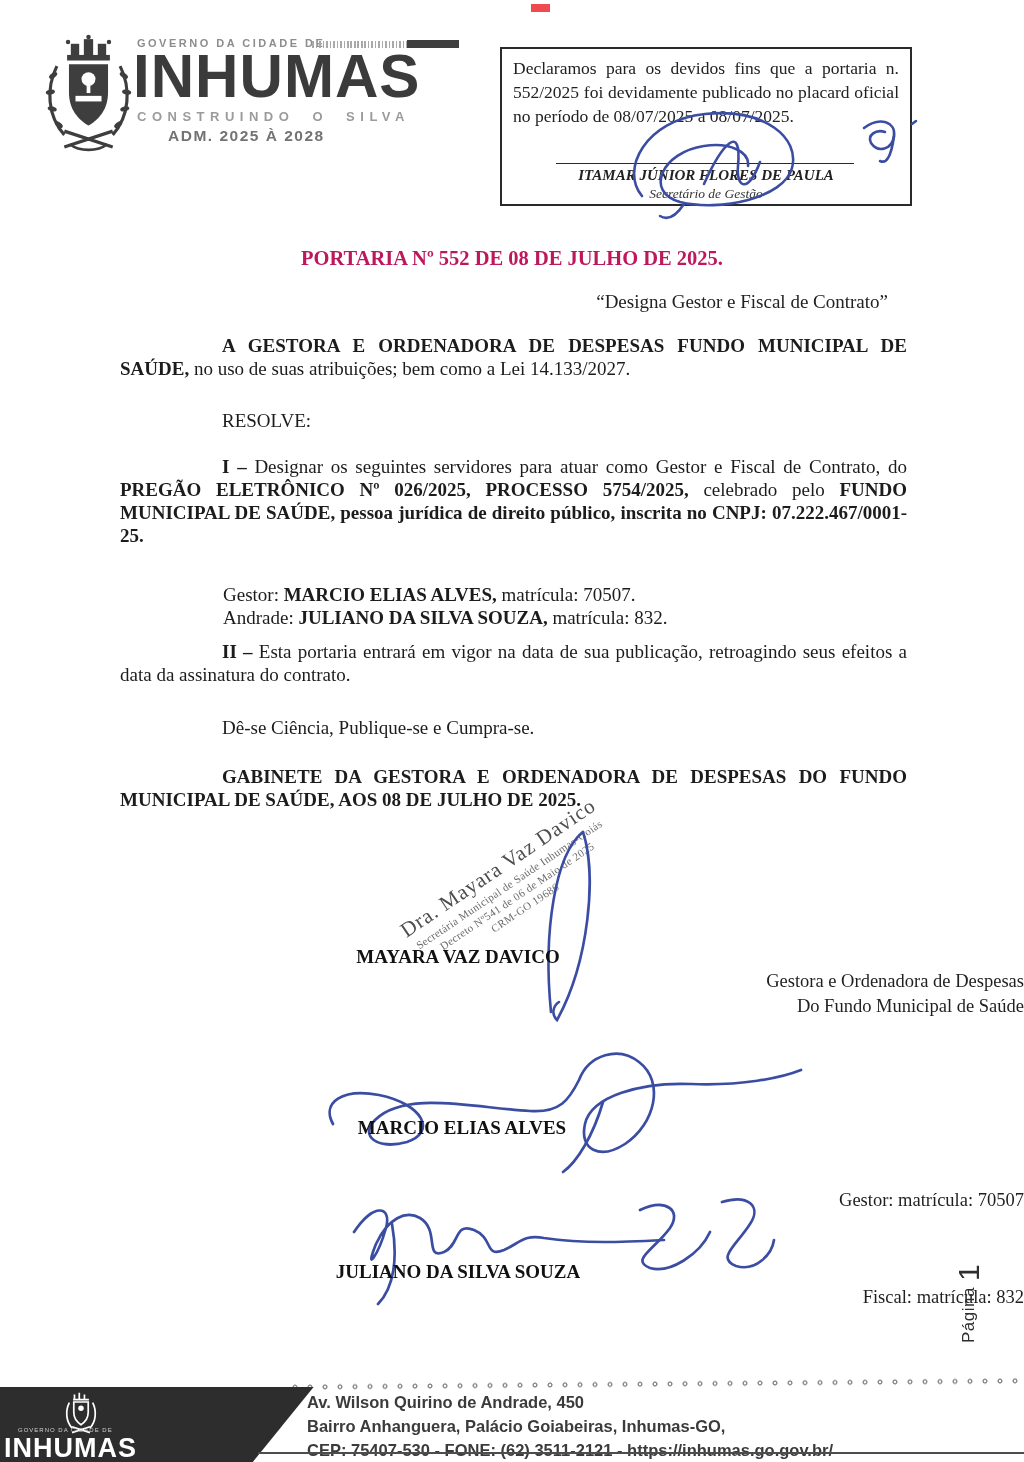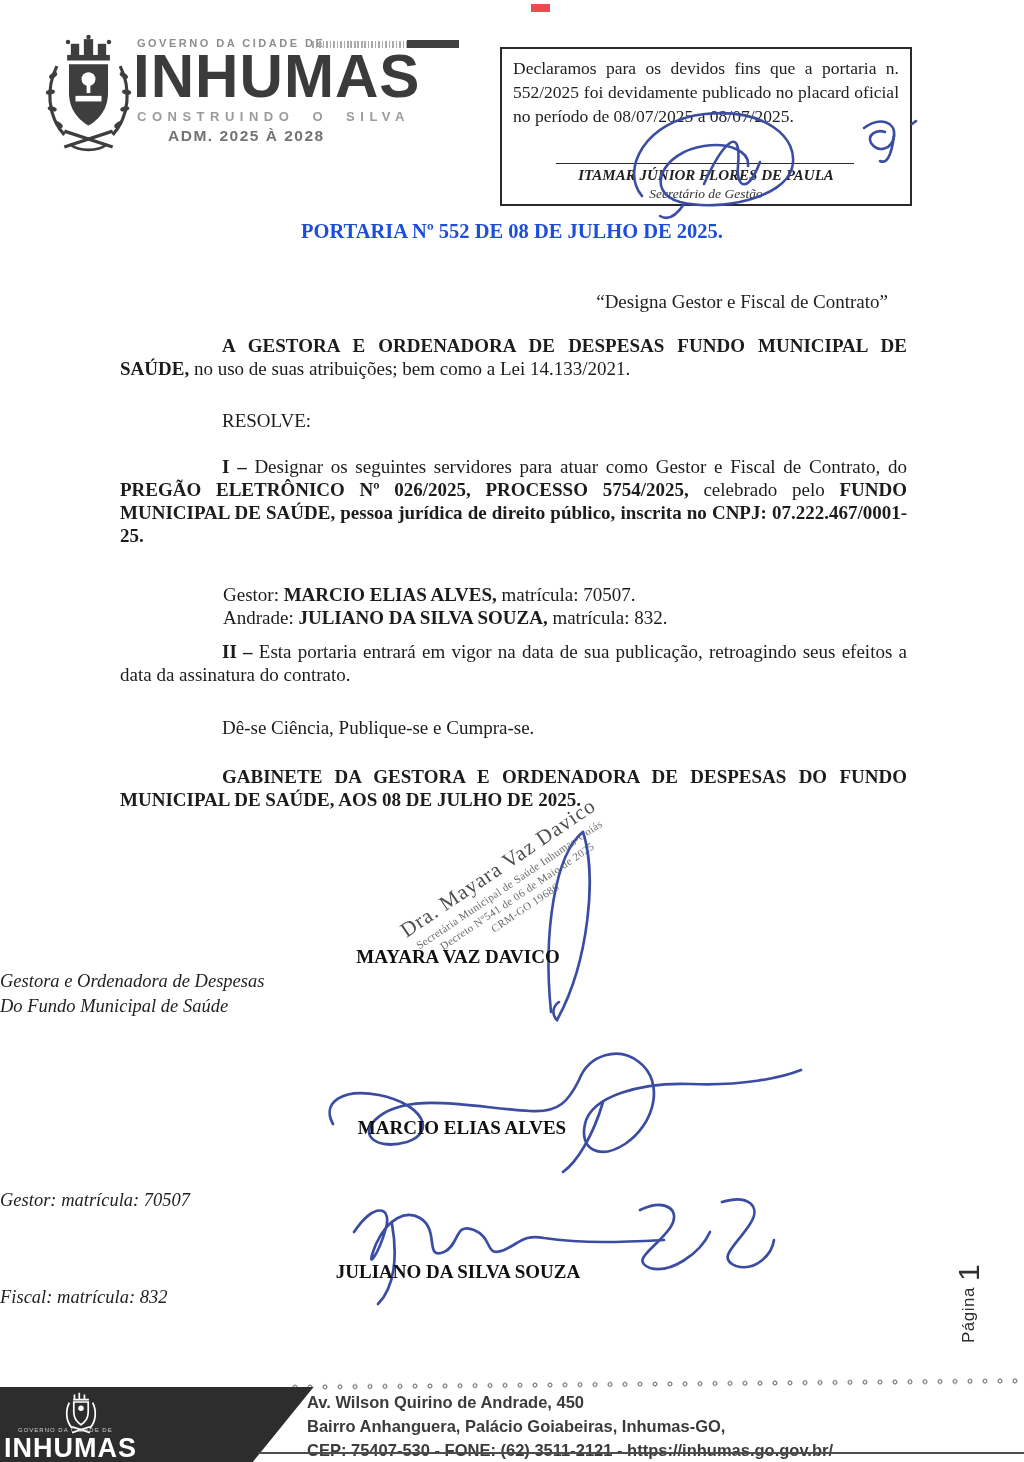--- a/index.html
+++ b/index.html
@@ -47,22 +47,22 @@
   .decl-signer {
     position:absolute; left:500px; top:167px; width:412px; text-align:center;
     font-weight:bold; font-style:italic; font-size:15px; color:#222;
   }
   .decl-role {
     position:absolute; left:500px; top:186px; width:412px; text-align:center;
     font-style:italic; font-size:13.5px; color:#333;
   }
   
   .doc-title {
-    position:absolute; left:0; top:220px; width:1024px; text-align:center;
-    font-weight:bold; font-size:20.5px; color:#1d4ed8;
+    position:absolute; left:0; top:247px; width:1024px; text-align:center;
+    font-weight:bold; font-size:20.5px; color:#be185d;
   }
   .doc-epigraph { position:absolute; right:136px; top:291px; font-size:19px; color:#222; }
   .body-col { position:absolute; left:120px; width:787px; font-size:19px; line-height:23px; }
   .just { text-align:justify; }
   .ind { text-indent:102px; }
   .b { font-weight:bold; }
   .p-preamble { top:334px; }
   .p-resolve { top:409px; }
   .p-item1 { top:455px; }
   .p-servers { top:583px; line-height:23px; }
@@ -71,21 +71,21 @@
   .p-closing { top:716px; }
   .p-gabinete { top:765px; }
   
   .stamp {
     position:absolute; left:345px; top:852px; width:330px; text-align:center;
     transform:rotate(-34deg); color:#5c5c5c;
   }
   .stamp-l1 { font-size:21px; letter-spacing:1px; color:#4e4e4e; }
   .stamp-sm { font-size:11px; letter-spacing:.4px; color:#6e6e6e; line-height:14px; }
   .sig-name { position:absolute; width:916px; text-align:center; font-weight:bold; font-size:19px; color:#111; }
-  .sig-role { position:absolute; width:1024px; text-align:left; font-size:18.5px; color:#1f1f1f;font-style:italic; }
+  .sig-role { position:absolute; width:1024px; text-align:right; font-size:18.5px; color:#1f1f1f; }
   .n-mayara { top:946px; }   .r-mayara1 { top:971px; }  .r-mayara2 { top:996px; }
   .n-marcio { top:1117px;padding-left:8px; }  .r-marcio { top:1142px;margin-top:48px; }
   .n-juliano { top:1261px; } .r-juliano { top:1287px; }
   .sig-svg { position:absolute; pointer-events:none; }
   
   .page-num {
     position:absolute; left:952px; top:1228px; height:115px;
     writing-mode:vertical-rl; transform:rotate(180deg);
     font-family:"Liberation Sans", sans-serif; color:#2e2e2e;
     display:flex; align-items:center;
@@ -180,21 +180,21 @@
       <path d="M264,28 C280,16 296,22 294,36 C292,50 278,53 271,43 C267,35 276,29 285,32"></path>
       <path d="M294,36 C291,58 286,64 280,61"></path>
       <path d="M312,24 l4,-3"></path>
     </g>
   </svg>
 
   <div class="doc-title">PORTARIA Nº 552 DE 08 DE JULHO DE 2025.</div>
   <div class="doc-epigraph">“Designa Gestor e Fiscal de Contrato”</div>
 
   <div class="body-col just ind p-preamble">
-    <span class="b">A GESTORA E ORDENADORA DE DESPESAS FUNDO MUNICIPAL DE SAÚDE,</span><span> no uso de suas atribuições; bem como a Lei 14.133/2021.</span>
+    <span class="b">A GESTORA E ORDENADORA DE DESPESAS FUNDO MUNICIPAL DE SAÚDE,</span><span> no uso de suas atribuições; bem como a Lei 14.133/2027.</span>
   </div>
 
   <div class="body-col ind p-resolve">
     <span>RESOLVE:</span>
   </div>
 
   <div class="body-col just ind p-item1">
     <span class="b">I –</span><span> Designar os seguintes servidores para atuar como Gestor e Fiscal de Contrato, do </span><span class="b">PREGÃO ELETRÔNICO Nº 026/2025, PROCESSO 5754/2025,</span><span> celebrado pelo </span><span class="b">FUNDO MUNICIPAL DE SAÚDE, pessoa jurídica de direito público, inscrita no CNPJ: 07.222.467/0001-25.</span>
   </div>
 

